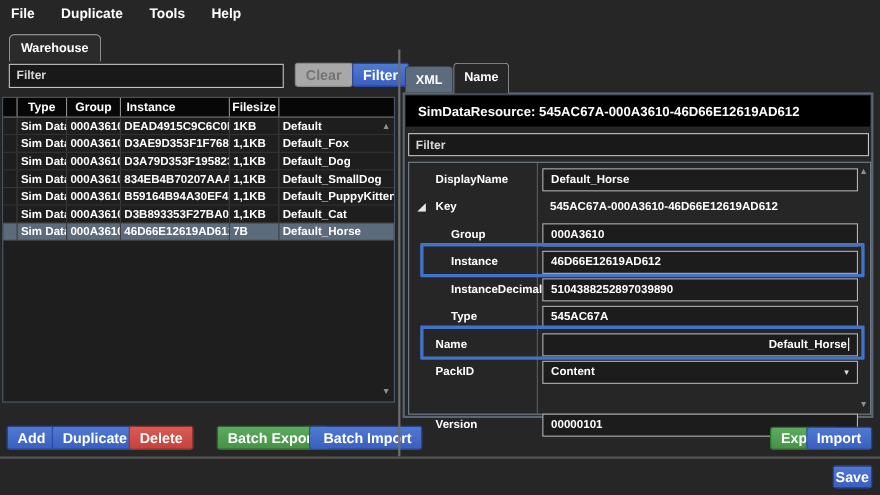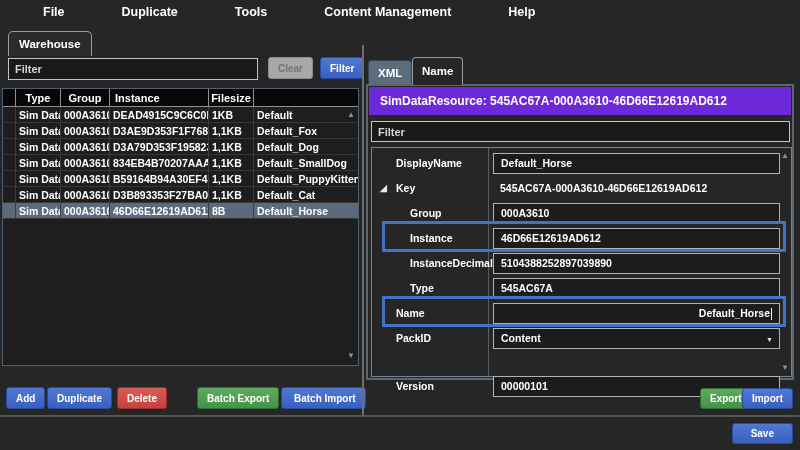--- a/index.html
+++ b/index.html
@@ -5,43 +5,43 @@
   * { margin:0; padding:0; box-sizing:border-box; }
   html,body { width:800px; height:450px; }
   body {
     position:relative; overflow:hidden;
     background:#262626; color:#ffffff;
     font-family:"Liberation Sans", sans-serif; font-weight:bold;
   }
   
   .menubar { position:absolute; left:0; top:0; width:800px; height:24px;
     display:flex; align-items:center; gap:24px; padding-left:10px; font-size:12.5px; }
-  .menu-item { cursor:default;margin-left:33px; }
+  .menu-item { cursor:default; }
   
   .tab-warehouse { position:absolute; left:8px; top:31px; height:25px; line-height:24px;
     padding:0 10px; font-size:11.5px; background:#2b2b2b;
     border:1px solid #9a9a9a; border-bottom:none; border-radius:5px 5px 0 0; }
   
   .text-input { background:#191919; border:1px solid #c4c4c4; color:#fff;
     font:bold 11px "Liberation Sans", sans-serif; padding:0 6px; outline:none; }
   .text-input::placeholder { color:#d6d6d6; opacity:1; }
   .lp-filter { position:absolute; left:8px; top:58px; width:250px; height:22px; }
   
   .btn { position:absolute; height:22px; display:inline-flex; align-items:center;
-    padding:0 9px; border-radius:3px; font-size:10px; font-weight:bold; color:#fff; cursor:pointer; }
+    padding:0 9px; border-radius:3px; font-size:13px; font-weight:bold; color:#fff; cursor:pointer; }
   .btn-blue  { background:linear-gradient(#4f79d2,#3a5fc0); border:1px solid #274a9e; }
   .btn-green { background:linear-gradient(#5cab5e,#459247); border:1px solid #2f6e33;text-align:right; }
   .btn-red   { background:linear-gradient(#d95c55,#c4423c); border:1px solid #9e2f2c; }
   .btn-gray  { background:#a8a8a8; border:1px solid #8c8c8c; color:#747474; cursor:default; }
   .btn-clear { left:268px; top:57px; }
   .btn-filter{ left:320px; top:57px; }
   .btn-add{left:6px;top:387px;} .btn-dup{left:47px;top:387px;} .btn-del{left:117px;top:387px;}
   .btn-bexp{left:197px;top:387px;} .btn-bimp{left:281px;top:387px;padding-left:12px;}
   .btn-exp{left:700px;top:388px;height:21px;} .btn-imp{right:7px;top:388px;height:21px;}
-  .btn-save{right:7px;top:423px;height:21px;padding:0 18px;}
+  .btn-save{right:7px;top:423px;height:21px;padding:0 2px;}
   
   .rtable { position:absolute; left:2px; top:88px; width:357px; height:278px;
     background:#1e1e1e; border:1px solid #4e5f70; }
   .thead { display:flex; height:18px; background:#070707; border-bottom:1px solid #8f8f8f; font-size:11px; }
   .th { display:flex; align-items:center; justify-content:center; border-right:1px solid #8f8f8f; overflow:hidden; }
   .tr { display:flex; height:16px; font-size:10.5px; border-bottom:1px solid #373737; background:#1e1e1e; }
   .tr.selected { background:#5b6b7c; }
   .td { display:flex; align-items:center; padding-left:3px; border-right:1px solid #3c3c3c;
     white-space:nowrap; overflow:hidden; }
   .c0{width:13px;} .c1{width:45px;} .c2{width:49px;} .c3{width:99px;} .c4{width:45px;} .c5{flex:1;border-right:none;}
@@ -53,21 +53,21 @@
   .hsep { position:absolute; left:0; top:415px; width:800px; height:2px; background:#565656; }
   
   .tab-xml { position:absolute; left:368px; top:60px; height:25px; line-height:24px; padding:0 9px;
     font-size:11.5px; background:#5d6c7d; border:1px solid #3a4350; border-bottom:none; border-radius:4px 4px 0 0; }
   .tab-data { position:absolute; left:412px; top:57px; height:28px; line-height:26px; padding:0 9px;
     font-size:11.5px; background:#262626; border:1px solid #9a9a9a; border-bottom:none;
     border-radius:4px 4px 0 0; z-index:3; }
   .rpanel { position:absolute; left:366px; top:84px; width:428px; height:296px;
     border:2px solid #5a6674; background:#262626; }
   .rp-header { position:absolute; left:369px; top:87px; width:422px; height:28px; line-height:28px;
-    background:#6d28d9; font-size:12px; padding-left:11px; }
+    background:#000000; font-size:12px; padding-left:11px; }
   .rp-filter { position:absolute; left:371px; top:121px; width:419px; height:21px; }
   .pgrid { position:absolute; left:371px; top:147px; width:421px; height:230px; border:1px solid #78828e; }
   .pgrid .colsep { position:absolute; left:116px; top:0; width:1px; height:100%; background:#555e68; }
   .plabel { position:absolute; line-height:21px; font-size:10.5px; white-space:nowrap; }
   .ind0 { left:24px; } .ind1 { left:38px; }
   .expander { position:absolute; left:8px; font-size:9px; line-height:21px; color:#e8e8e8; cursor:pointer; }
   .pfield { position:absolute; left:121px; width:287px; height:21px; background:#1c1c1c;
     border:1px solid #b2b2b2; line-height:19px; padding:0 7px; font-size:10.5px;
     white-space:nowrap; overflow:hidden; cursor:text; }
   .ptext { position:absolute; left:128px; line-height:21px; font-size:10.5px; white-space:nowrap; }
@@ -81,21 +81,20 @@
   .ann-instance { left:382px; top:221px; width:404px; height:31px; }
   .ann-name { left:382px; top:296px; width:404px; height:31px; }
 </style>
 </head>
 <body>
 
 <div class="menubar">
   <span class="menu-item">File</span>
   <span class="menu-item">Duplicate</span>
   <span class="menu-item">Tools</span>
-  <span class="menu-item">Content Management</span>
   <span class="menu-item">Help</span>
 </div>
 
 <div class="tab-warehouse">Warehouse</div>
 
 <input class="text-input lp-filter" placeholder="Filter" style="">
 <div class="btn btn-gray btn-clear">Clear</div>
 <div class="btn btn-blue btn-filter">Filter</div>
 
 <div class="rtable">
@@ -154,21 +153,21 @@
     <div class="td c2">000A3610</div>
     <div class="td c3">D3B893353F27BA0D</div>
     <div class="td c4">1,1KB</div>
     <div class="td c5">Default_Cat</div>
   </div>
   <div class="tr selected">
     <div class="td c0"></div>
     <div class="td c1">Sim Data</div>
     <div class="td c2">000A3610</div>
     <div class="td c3">46D66E12619AD612</div>
-    <div class="td c4">8B</div>
+    <div class="td c4">7B</div>
     <div class="td c5">Default_Horse</div>
   </div>
 
   <div class="sb-arrow lt-up">▲</div>
   <div class="sb-arrow lt-dn">▼</div>
 </div>
 
 <div class="btn btn-blue btn-add">Add</div>
 <div class="btn btn-blue btn-dup">Duplicate</div>
 <div class="btn btn-red  btn-del">Delete</div>

